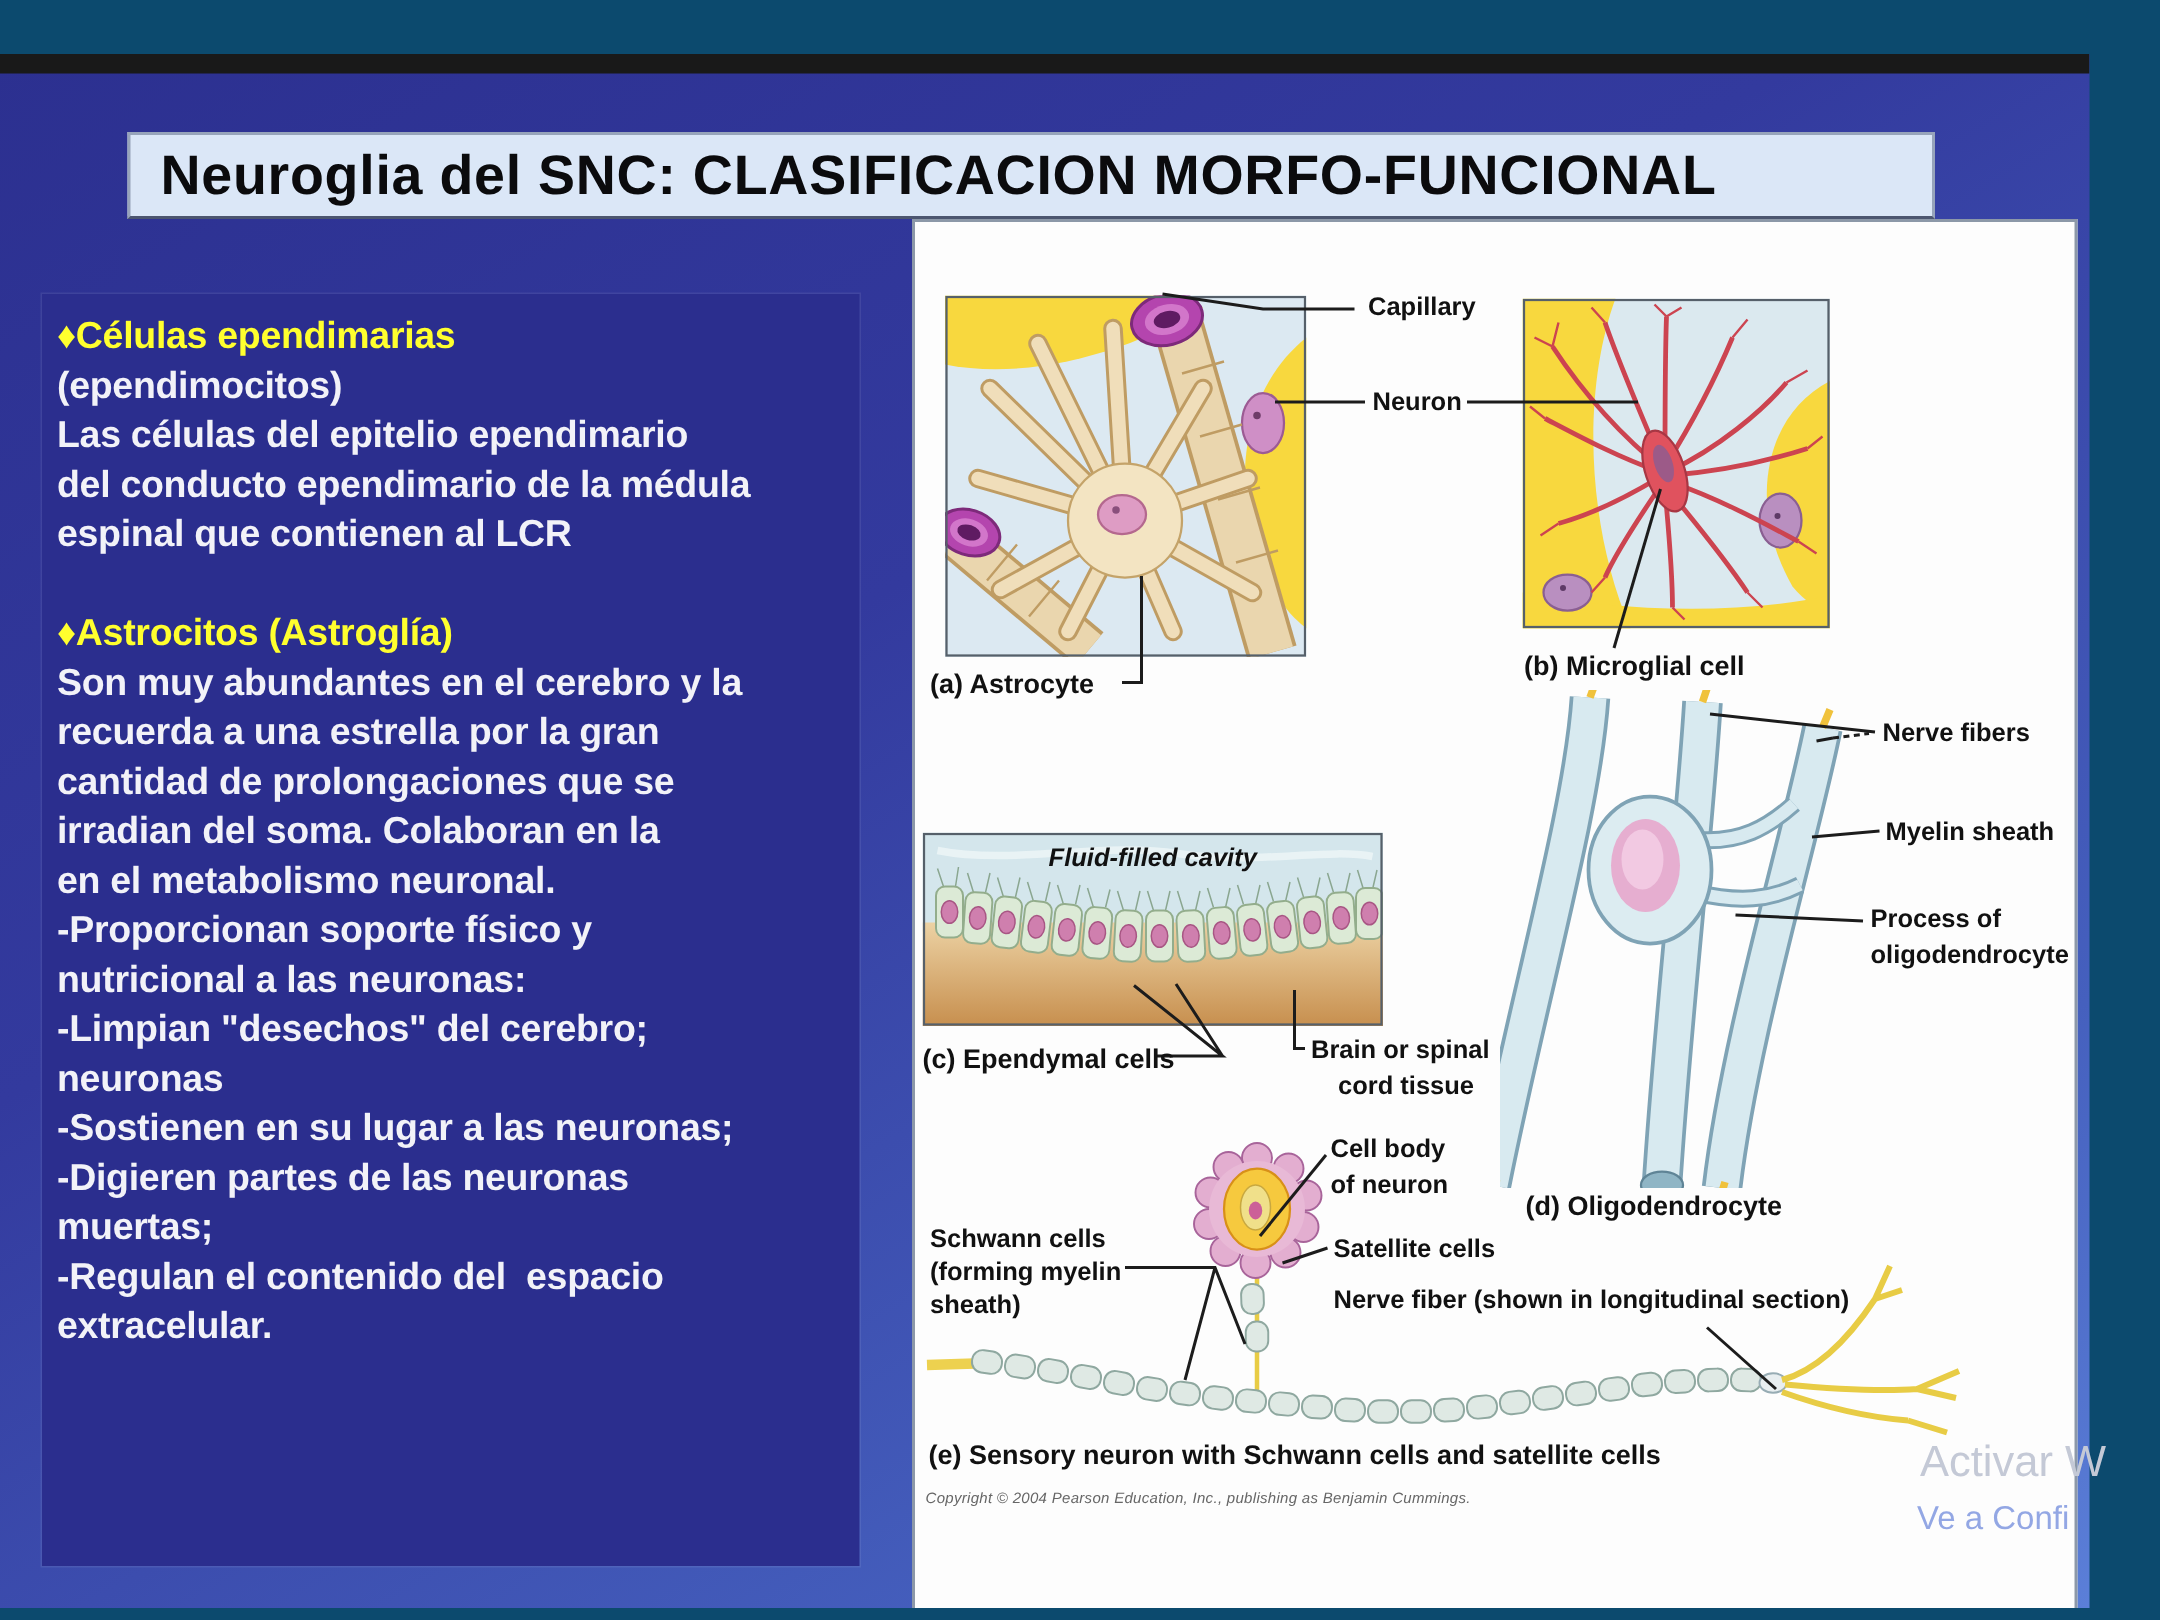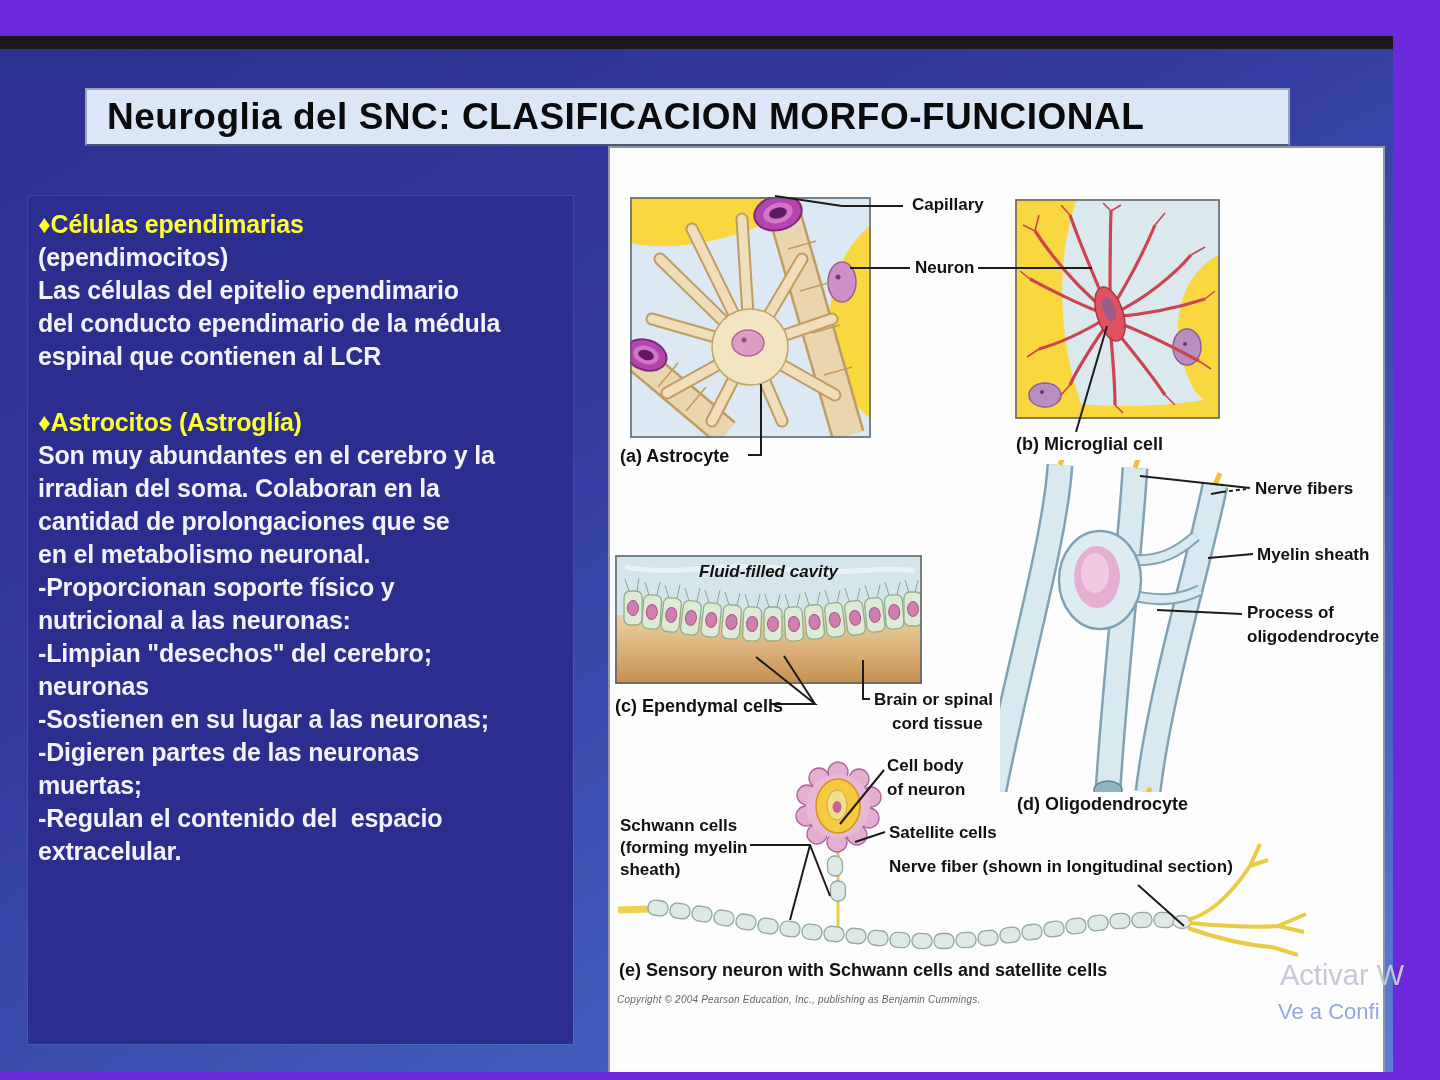--- a/index.html
+++ b/index.html
@@ -1,16 +1,16 @@
 <!DOCTYPE html>
 <html><head>
 <meta charset="utf-8">
 <style>
   html,body{margin:0;padding:0;background:#ffffff;}
-  #stage{position:relative;width:1440px;height:1080px;background:#6d28d9;overflow:hidden;
+  #stage{position:relative;width:1440px;height:1080px;background:#0c4a6e;overflow:hidden;
          font-family:"Liberation Sans",sans-serif;}
   
   #slide{position:absolute;left:0;top:36px;width:1393px;height:1036px;overflow:hidden;
          background:linear-gradient(150deg,#2c3090 0%,#333a9e 38%,#4560be 78%,#5b7fd8 100%);}
   #topbar{position:absolute;left:0;top:0;width:100%;height:13px;background:#191919;}
   
   #titlebox{position:absolute;left:85px;top:52px;width:1205px;height:58px;background:#dbe7f7;
             border:2px solid #97a4ba;border-bottom-color:#4c5670;box-sizing:border-box;}
   #titlebox .t{position:absolute;left:20px;top:6px;font-size:37px;font-weight:bold;color:#0b0b0d;
                letter-spacing:.5px;white-space:nowrap;}
@@ -45,22 +45,23 @@
 
     <div id="lpanel">
       <div class="ln yellow">♦Células ependimarias</div>
       <div class="ln">(ependimocitos)</div>
       <div class="ln">Las células del epitelio ependimario</div>
       <div class="ln">del conducto ependimario de la médula</div>
       <div class="ln">espinal que contienen al LCR</div>
       <div class="ln"></div>
       <div class="ln yellow">♦Astrocitos (Astroglía)</div>
       <div class="ln">Son muy abundantes en el cerebro y la</div>
+      <div class="ln">recuerda a una estrella por la gran</div>
+      <div class="ln">cantidad de prolongaciones que se</div>
       <div class="ln">irradian del soma. Colaboran en la</div>
-      <div class="ln">cantidad de prolongaciones que se</div>
       <div class="ln">en el metabolismo neuronal.</div>
       <div class="ln">-Proporcionan soporte físico y</div>
       <div class="ln">nutricional a las neuronas:</div>
       <div class="ln">-Limpian "desechos" del cerebro;</div>
       <div class="ln">neuronas</div>
       <div class="ln">-Sostienen en su lugar a las neuronas;</div>
       <div class="ln">-Digieren partes de las neuronas</div>
       <div class="ln">muertas;</div>
       <div class="ln">-Regulan el contenido del  espacio</div>
       <div class="ln">extracelular.</div>

